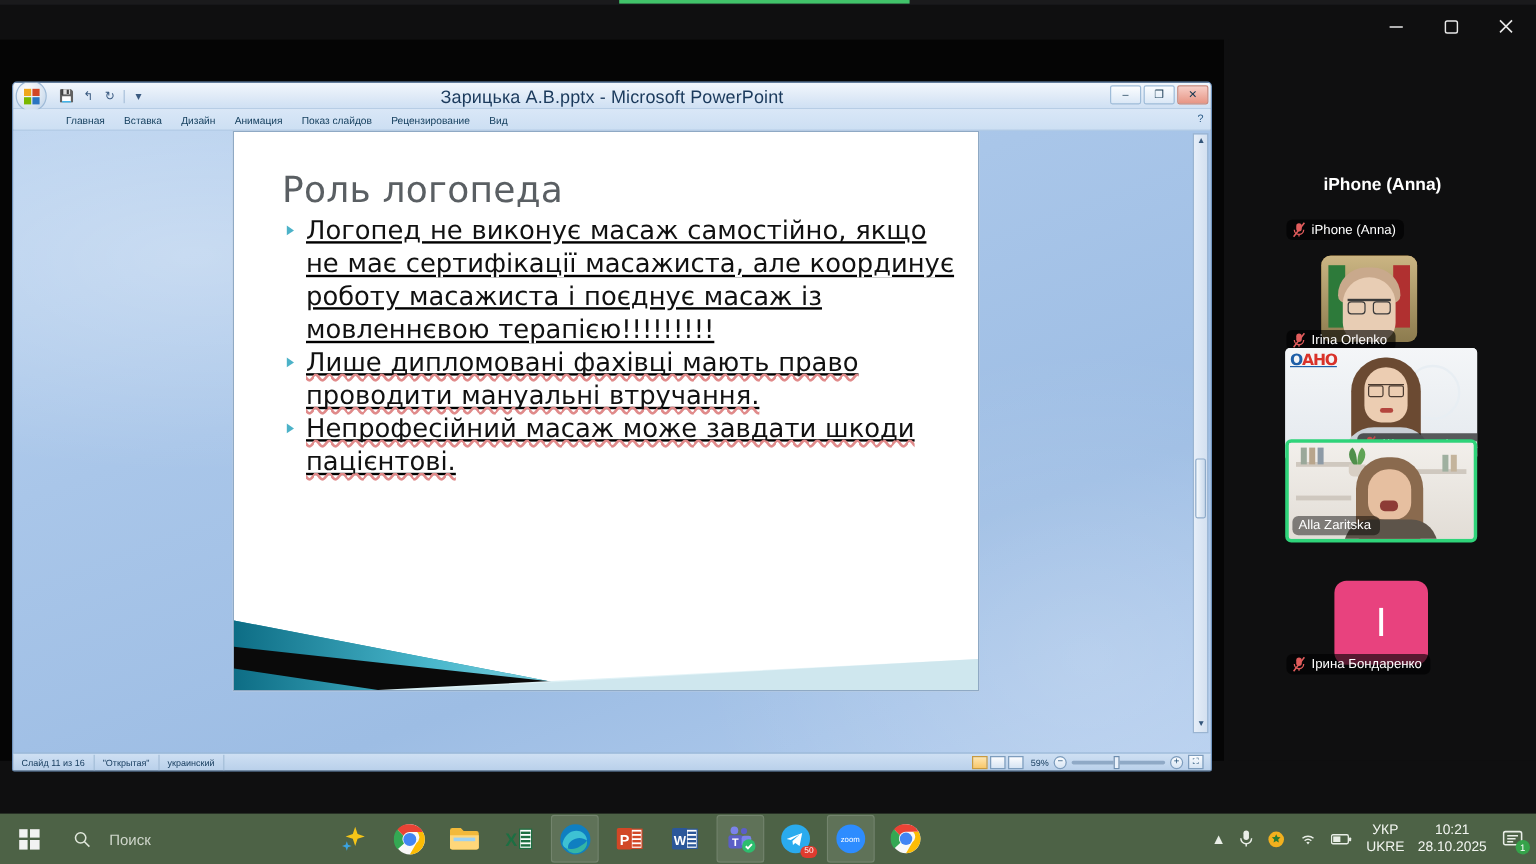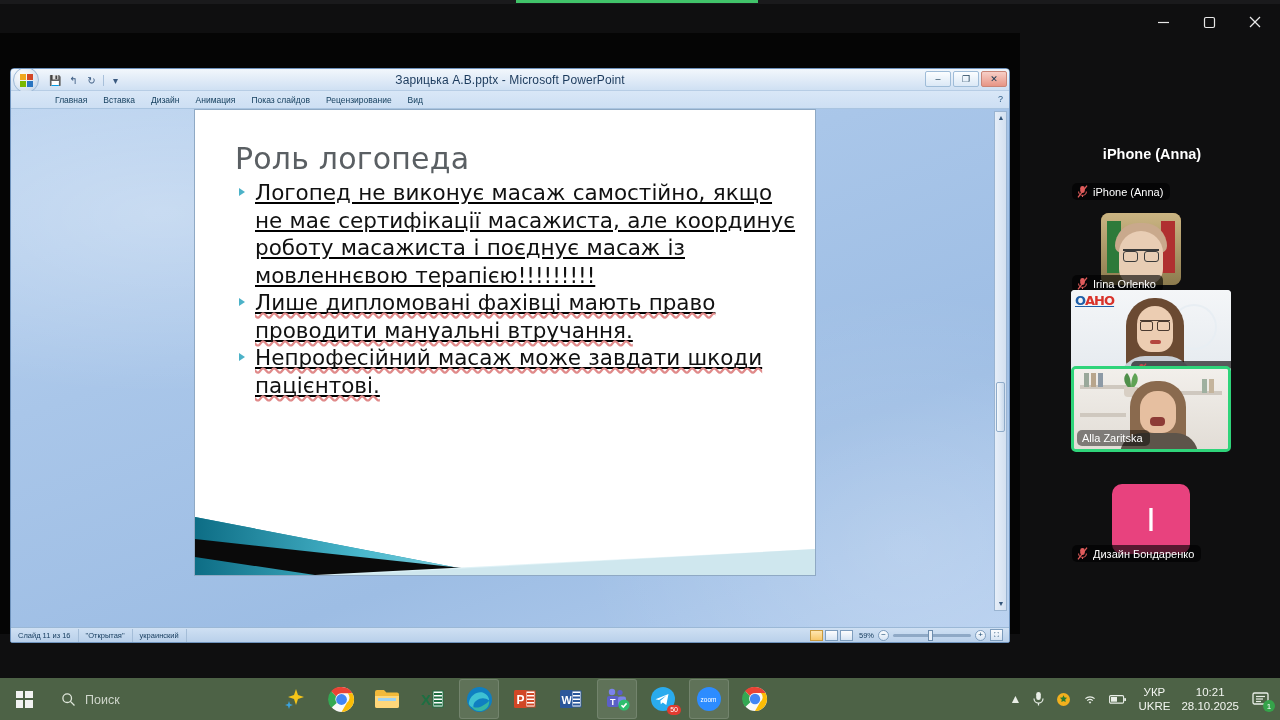--- a/index.html
+++ b/index.html
@@ -53,21 +53,21 @@
       linear-gradient(#d24726,#d24726) 7px 0/6px 6px no-repeat,
       linear-gradient(#7ab800,#7ab800) 0 7px/6px 6px no-repeat,
       linear-gradient(#2a75c1,#2a75c1) 7px 7px/6px 6px no-repeat;
   }
   .qat { position: absolute; left: 33px; top: 3px; display: flex; align-items: center; gap: 5px;
          height: 16px; padding: 0 5px; }
   .qat .qi { width: 13px; height: 13px; font-size: 10px; color: #3a5a80; display:flex;align-items:center;justify-content:center; }
   .qat .sep { width: 1px; height: 11px; background: #a8c0da; }
   .ppt-title {
     position: absolute; left: 0; right: 0; top: 4px; text-align: center;
-    font-size: 12px; color: #1b3a5c; letter-spacing: .1px;
+    font-size: 15px; color: #1b3a5c; letter-spacing: .1px;
   }
   .ppt-wctl { position: absolute; right: 2px; top: 2px; display: flex; gap: 2px; }
   .ppt-wctl div {
     width: 26px; height: 16px; border: 1px solid #9fbcd8; border-radius: 2px;
     background: linear-gradient(180deg,#fbfdff,#dbe8f6);
     display: flex; align-items: center; justify-content: center;
     font-size: 9px; color: #12354f;
   }
   .ppt-wctl .cl { background: linear-gradient(180deg,#f7cfc7,#e79585); border-color:#c98577; }
 
@@ -203,21 +203,21 @@
   
   .taskbar {
     position: absolute; left: 0; bottom: 0; width: 1280px; height: 42px;
     background: #4d6246;
   }
   .tb-start { position:absolute; left: 8px; top: 5px; width: 32px; height: 32px; display:flex;align-items:center;justify-content:center;}
   .win-logo { width: 17px; height: 17px; display:grid; grid-template-columns:1fr 1fr; grid-template-rows:1fr 1fr; gap:2px;}
   .win-logo i{background:#f2f2f2; display:block;}
   .tb-search {
     position:absolute; left: 52px; top: 8px; width: 180px; height: 27px;
-    display:flex; align-items:center; gap: 9px; padding-left: 9px;
+    display:flex; align-items:center; gap: 15px; padding-left: 9px;
   }
   .tb-search .lbl { color:#cfd6cb; font-size: 12.5px; }
   .tb-apps { position:absolute; left: 275px; top: 0; height: 42px; display:flex; align-items:center; gap: 6px; }
   .app { width: 40px; height: 40px; display:flex; align-items:center; justify-content:center; position:relative; border-radius:3px;}
   .app.active { background: rgba(255,255,255,.10); box-shadow: inset 0 0 0 1px rgba(255,255,255,.13); }
   .badge { position:absolute; right: 2px; bottom: 4px; background:#e03b2f; color:#fff; font-size:7px;
            border-radius:7px; padding:0 3px; line-height:10px; }
   .tray { position:absolute; right: 0; top: 0; height: 42px; display:flex; align-items:center; gap: 11px; padding-right: 8px; }
   .tray .ic { color:#e9eee7; font-size: 12px; display:flex;align-items:center;justify-content:center;}
   .clock { color:#f2f5f0; font-size: 11.5px; line-height: 14px; text-align:center; }
@@ -451,21 +451,21 @@
   </div>
   <div class="namebadge" style="left:1072px; top:545px;">
     <span class="mic-muted">
       <svg width="11" height="13" viewBox="0 0 11 13">
           <rect x="3.2" y="1" width="4.6" height="7" rx="2.3" fill="#e05c5c"></rect>
           <path d="M1.6 6.4a3.9 3.9 0 0 0 7.8 0" fill="none" stroke="#e05c5c" stroke-width="1.1"></path>
           <line x1="5.5" y1="10.2" x2="5.5" y2="12" stroke="#e05c5c" stroke-width="1.1"></line>
           <line x1="1" y1="12.3" x2="10" y2="0.7" stroke="#e05c5c" stroke-width="1.3"></line>
         </svg>
     </span>
-    <span>Дизайн Бондаренко</span>
+    <span>Ірина Бондаренко</span>
   </div>
 
   <div class="taskbar">
     <div class="tb-start">
       <span class="win-logo">
           <i></i>
           <i></i>
           <i></i>
           <i></i>
         </span>

